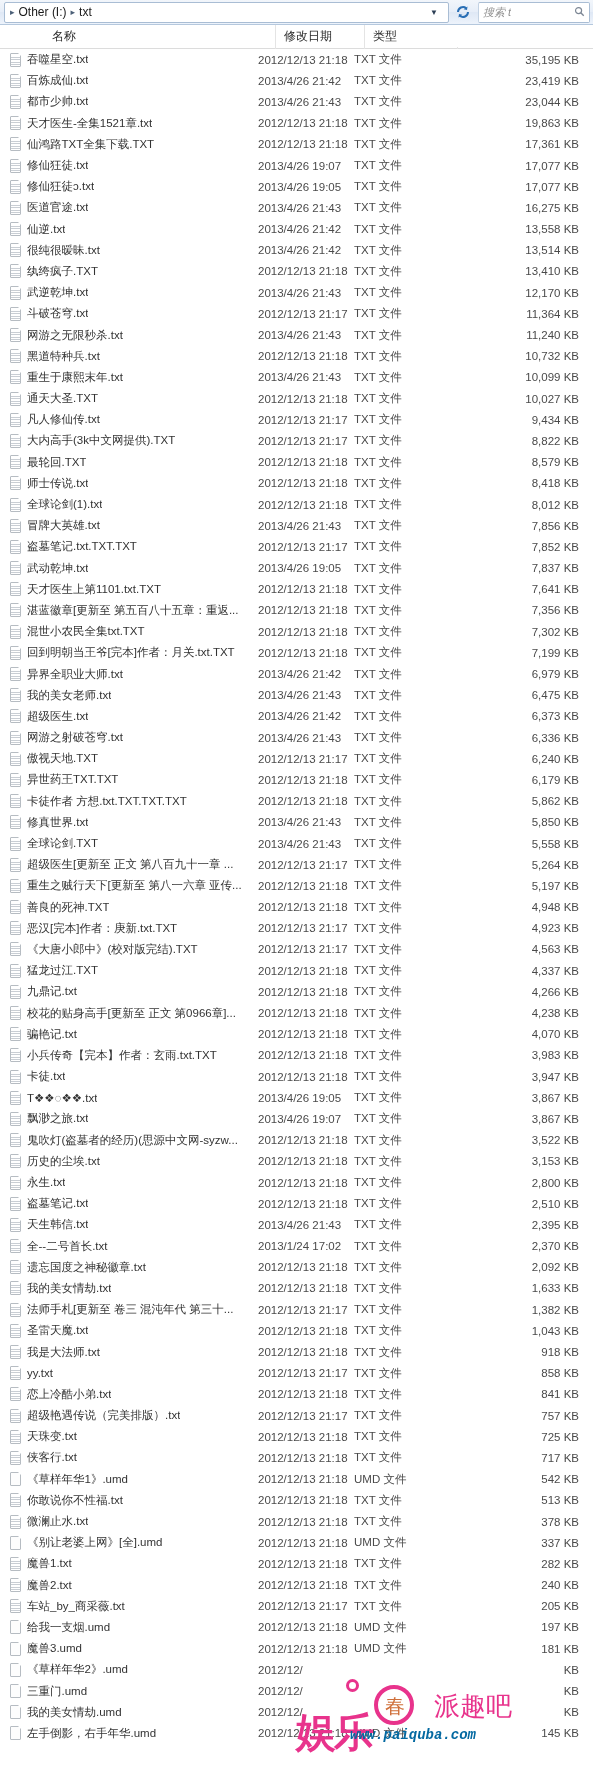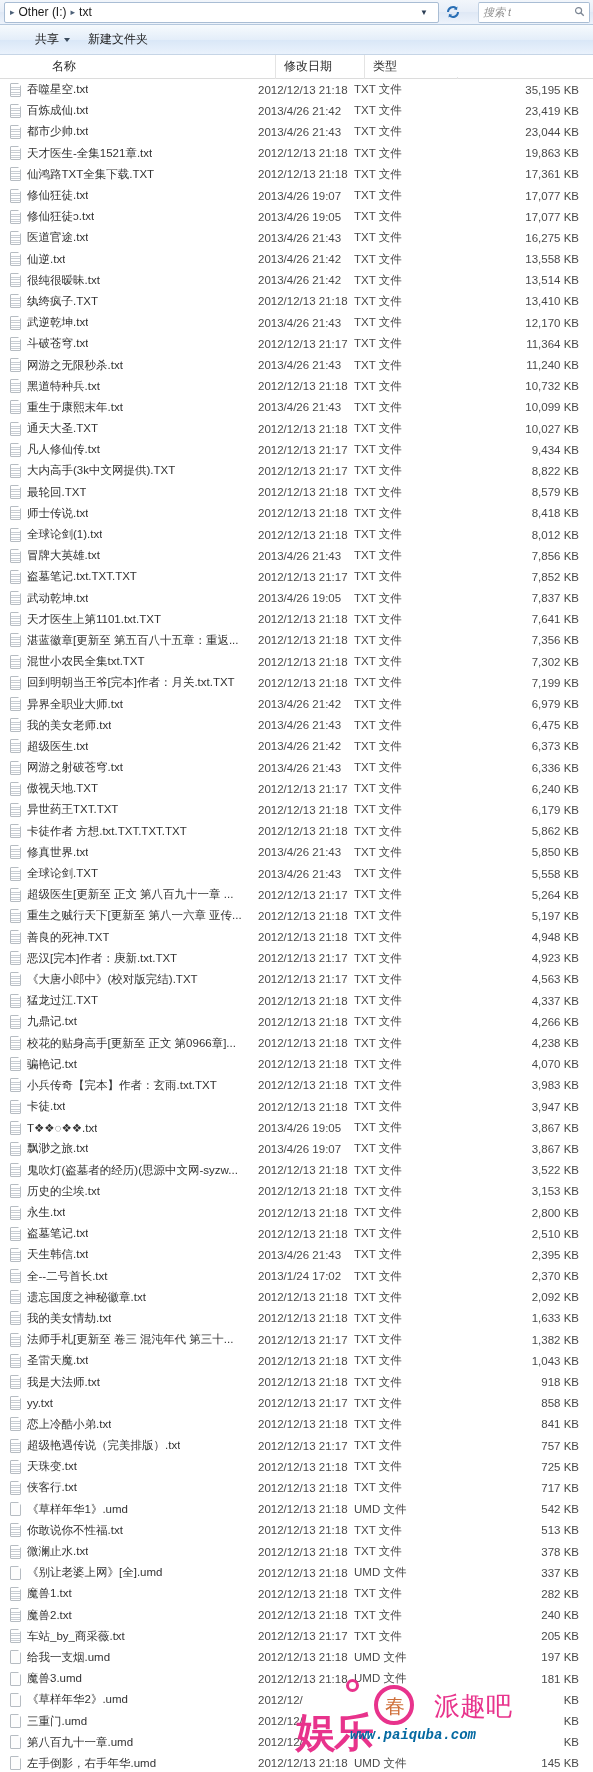--- a/index.html
+++ b/index.html
@@ -69,21 +69,21 @@
   .searchbox {
     flex: 0 0 112px;
     height: 21px;
     background: #ffffff;
     border: 1px solid #a9bdd4;
     border-left: 1px solid #c3d2e3;
     border-radius: 2px;
     display: flex;
     align-items: center;
     padding: 0 4px;
-    margin-left: 12px;
+    margin-left: 2px;
   }
   .searchbox .ph {
     font-size: 11px;
     color: #909090;
     font-style: italic;
     white-space: nowrap;
     overflow: hidden;
   }
   .searchbox .mag { margin-left: auto; flex: 0 0 auto; }
 
@@ -312,29 +312,20 @@
       <span class="ph">搜索 t</span>
       <span class="mag">
         <svg width="11" height="11" viewBox="0 0 12 12">
           <circle cx="5" cy="5" r="3.3" fill="none" stroke="#7d8795" stroke-width="1.3"></circle>
           <line x1="7.4" y1="7.4" x2="10.6" y2="10.6" stroke="#7d8795" stroke-width="1.5"></line>
         </svg>
       </span>
     </div>
   </div>
 
-  <div class="cmdbar">
-    <div class="cmd-item">
-      <span>共享</span>
-      <span class="cmd-caret"></span>
-    </div>
-    <div class="cmd-item">
-      <span>新建文件夹</span>
-    </div>
-  </div>
 
   <div class="colhead">
     <div class="ch ch-name">
       <span>名称</span>
     </div>
     <div class="ch ch-date">
       <span>修改日期</span>
     </div>
     <div class="ch ch-type">
       <span>类型</span>
@@ -1281,21 +1272,21 @@
         <div class="c-date">2012/12/</div>
         <div class="c-type"></div>
         <div class="c-size">KB</div>
       </div>
       <div class="row">
         <div class="c-name">
           <span class="ficon">
             <span class="page"></span>
             <span class="fold"></span>
           </span>
-          <span class="label">第八百九十一章.umd</span>
+          <span class="label">我的美女情劫.umd</span>
         </div>
         <div class="c-date">2012/12/</div>
         <div class="c-type"></div>
         <div class="c-size">KB</div>
       </div>
       <div class="row">
         <div class="c-name">
           <span class="ficon">
             <span class="page"></span>
             <span class="fold"></span>

